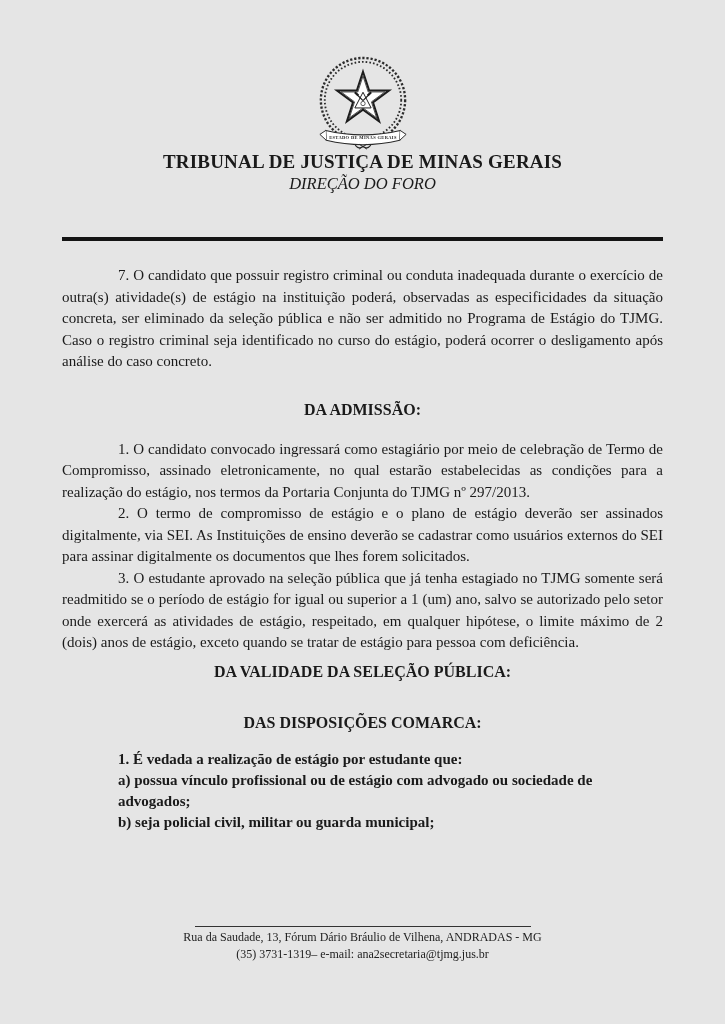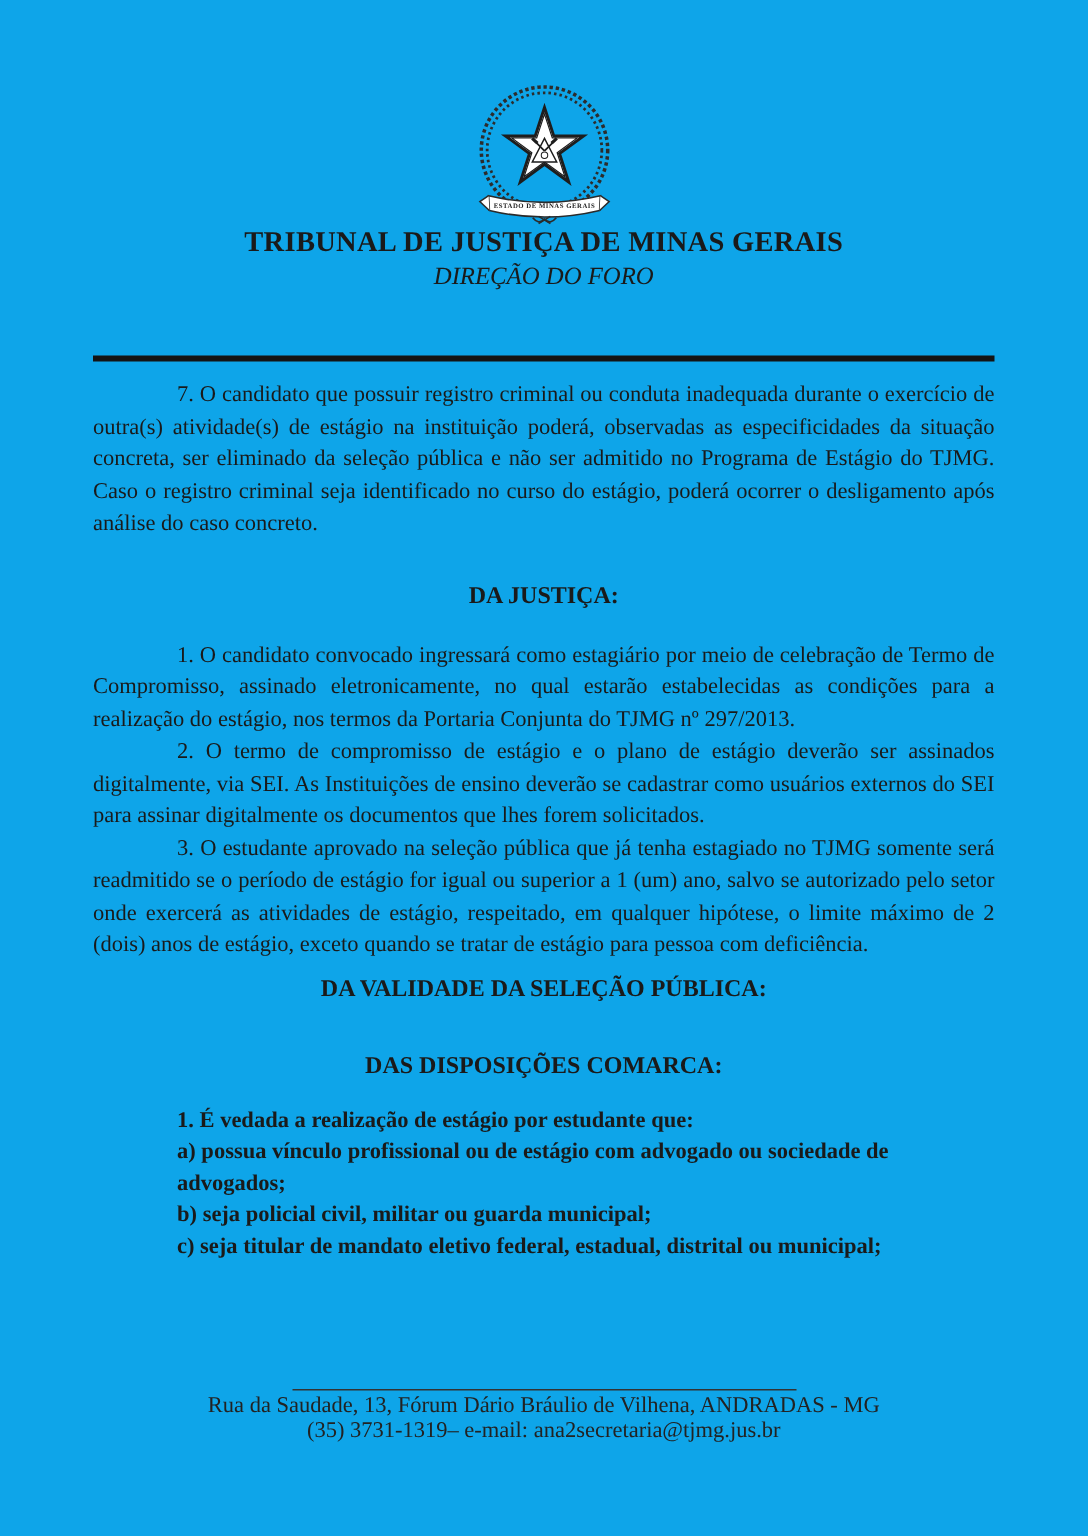--- a/index.html
+++ b/index.html
@@ -1,21 +1,21 @@
 <!DOCTYPE html>
 <html><head>
 <meta charset="utf-8">
 <style>
   * { box-sizing: border-box; }
   html, body { margin: 0; padding: 0; background: #ffffff; }
   .page {
     position: relative;
     width: 725px;
     height: 1024px;
-    background: #0ea5e9;
+    background: #e5e5e5;
     font-family: "Liberation Serif", "DejaVu Serif", serif;
     color: #1a1a1a;
     overflow: hidden;
     padding-left: 16px;
   }
 
   
   .emblem {
     position: absolute;
     top: 56px;
@@ -46,21 +46,21 @@
     left: 62px;
     width: 601px;
     height: 3px;
     border-top: 3px solid #141414;
     border-bottom: 1px solid #141414;
   }
 
   
   .doc-body {
     position: absolute;
-    top: 236px;
+    top: 248px;
     left: 62px;
     width: 601px;
     font-size: 15px;
     line-height: 21.5px;
   }
   .para {
     margin: 0;
     text-indent: 56px;
     text-align: justify;
   }
@@ -86,21 +86,21 @@
   }
   .list-line.intro-line { margin-top: 15px; line-height: 21.5px; }
 
   
   .doc-footer {
     position: absolute;
     top: 926px;
     left: 0;
     width: 100%;
     text-align: center;
-    font-size: 15px;
+    font-size: 12px;
     line-height: 17px;
     color: #222;
   }
   .footer-rule {
     width: 336px;
     margin: 0 auto 2px auto;
     border-top: 1px solid #333;
     height: 0;
   }
 </style>
@@ -136,32 +136,31 @@
     <div class="h-court">TRIBUNAL DE JUSTIÇA DE MINAS GERAIS</div>
     <div class="h-direcao">DIREÇÃO DO FORO</div>
   </header>
 
   <div class="header-rule"></div>
 
   <main class="doc-body">
 
     <p class="para intro">7. O candidato que possuir registro criminal ou conduta inadequada durante o exercício de outra(s) atividade(s) de estágio na instituição poderá, observadas as especificidades da situação concreta, ser eliminado da seleção pública e não ser admitido no Programa de Estágio do TJMG. Caso o registro criminal seja identificado no curso do estágio, poderá ocorrer o desligamento após análise do caso concreto.</p>
 
-    <h3 class="sec-heading sec-1">DA JUSTIÇA:</h3>
+    <h3 class="sec-heading sec-1">DA ADMISSÃO:</h3>
     <p class="para p-first">1. O candidato convocado ingressará como estagiário por meio de celebração de Termo de Compromisso, assinado eletronicamente, no qual estarão estabelecidas as condições para a realização do estágio, nos termos da Portaria Conjunta do TJMG nº 297/2013.</p>
     <p class="para">2. O termo de compromisso de estágio e o plano de estágio deverão ser assinados digitalmente, via SEI. As Instituições de ensino deverão se cadastrar como usuários externos do SEI para assinar digitalmente os documentos que lhes forem solicitados.</p>
     <p class="para">3. O estudante aprovado na seleção pública que já tenha estagiado no TJMG somente será readmitido se o período de estágio for igual ou superior a 1 (um) ano, salvo se autorizado pelo setor onde exercerá as atividades de estágio, respeitado, em qualquer hipótese, o limite máximo de 2 (dois) anos de estágio, exceto quando se tratar de estágio para pessoa com deficiência.</p>
 
     <h3 class="sec-heading sec-2">DA VALIDADE DA SELEÇÃO PÚBLICA:</h3>
 
     <h3 class="sec-heading sec-3">DAS DISPOSIÇÕES COMARCA:</h3>
     <p class="list-line intro-line">1. É vedada a realização de estágio por estudante que:</p>
     <p class="list-line">a) possua vínculo profissional ou de estágio com advogado ou sociedade de advogados;</p>
     <p class="list-line">b) seja policial civil, militar ou guarda municipal;</p>
-    <p class="list-line">c) seja titular de mandato eletivo federal, estadual, distrital ou municipal;</p>
 
   </main>
 
   <footer class="doc-footer">
     <div class="footer-rule"></div>
     <div>Rua da Saudade, 13, Fórum Dário Bráulio de Vilhena, ANDRADAS - MG</div>
     <div>(35) 3731-1319– e-mail: ana2secretaria@tjmg.jus.br</div>
   </footer>
 
 </div>

